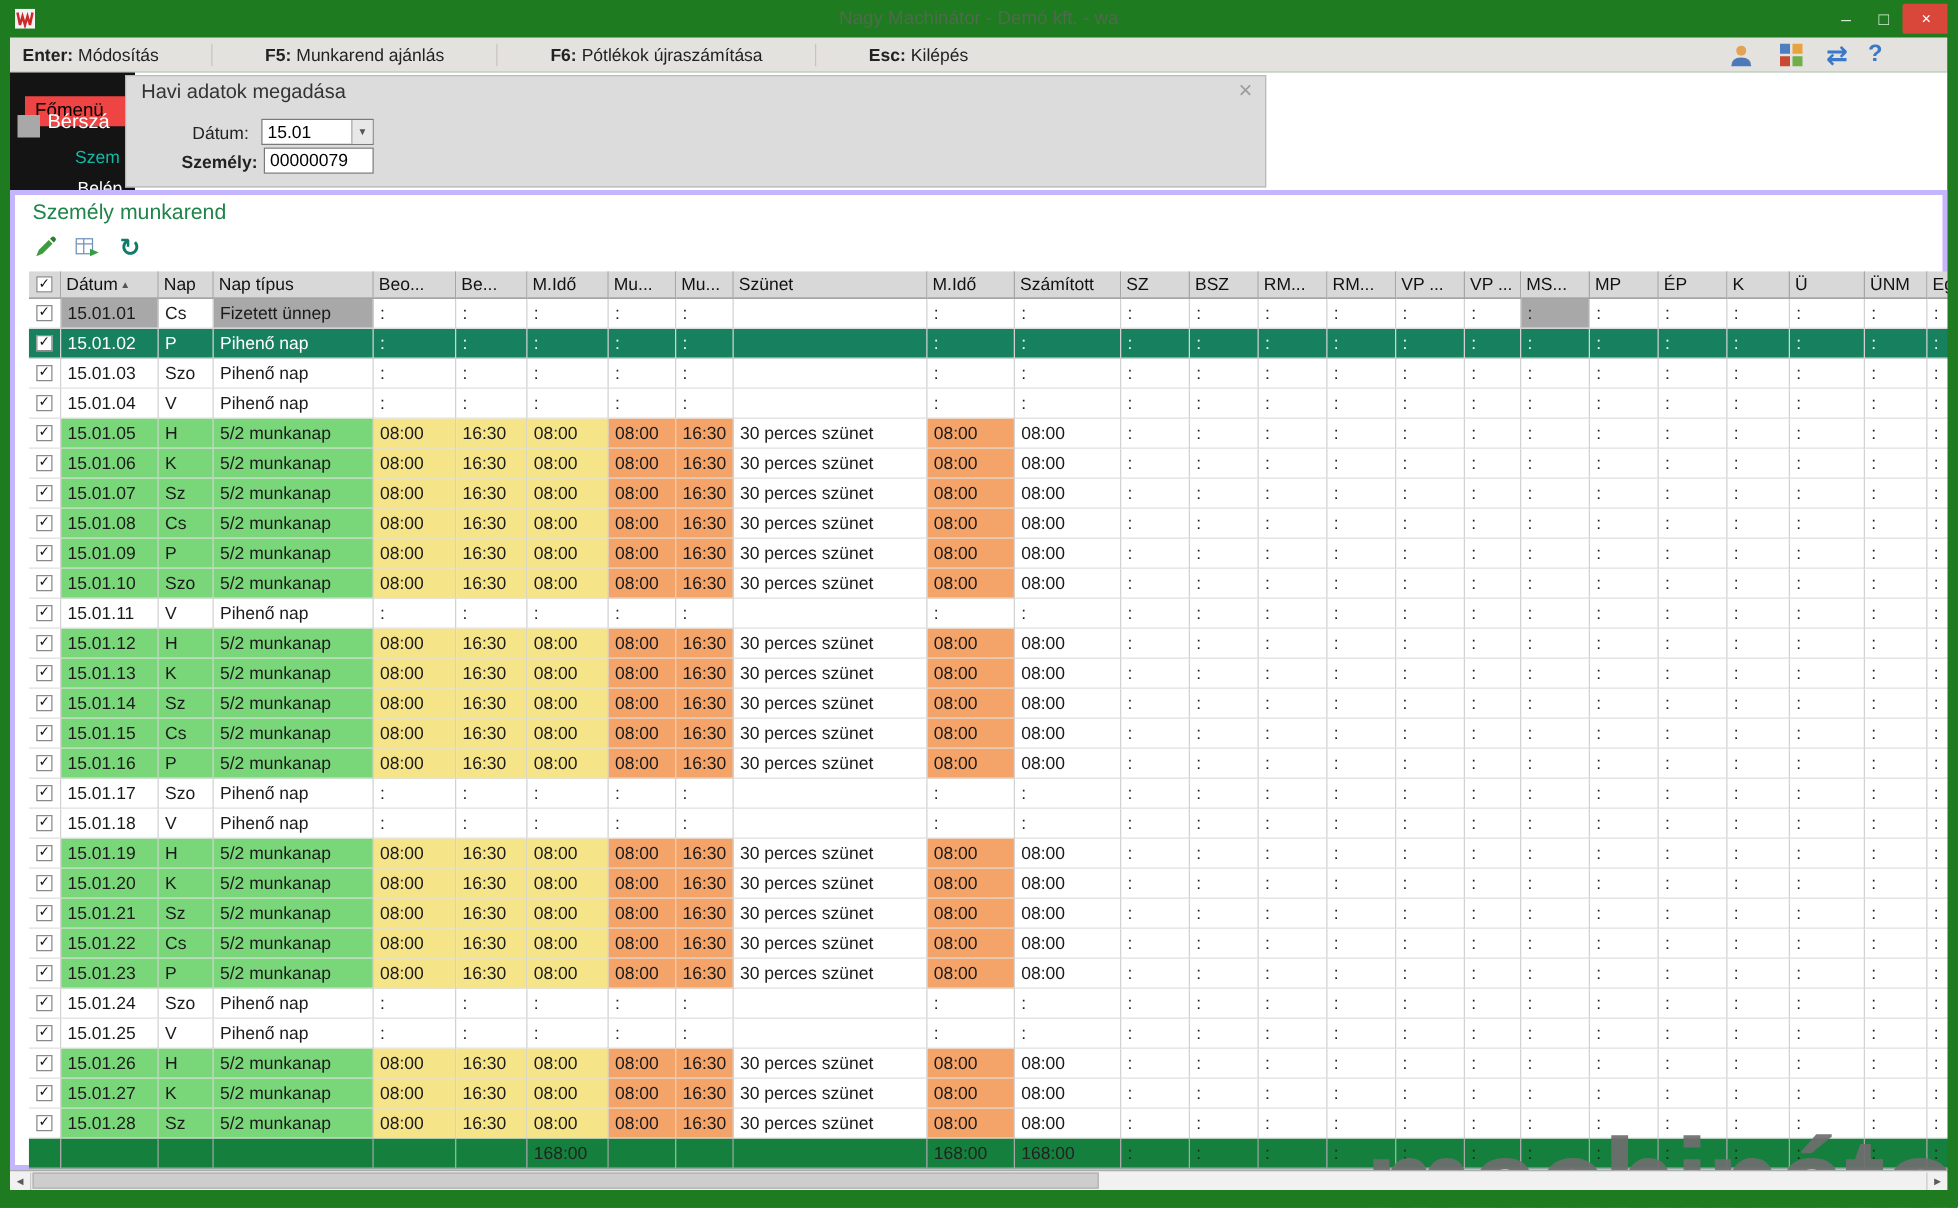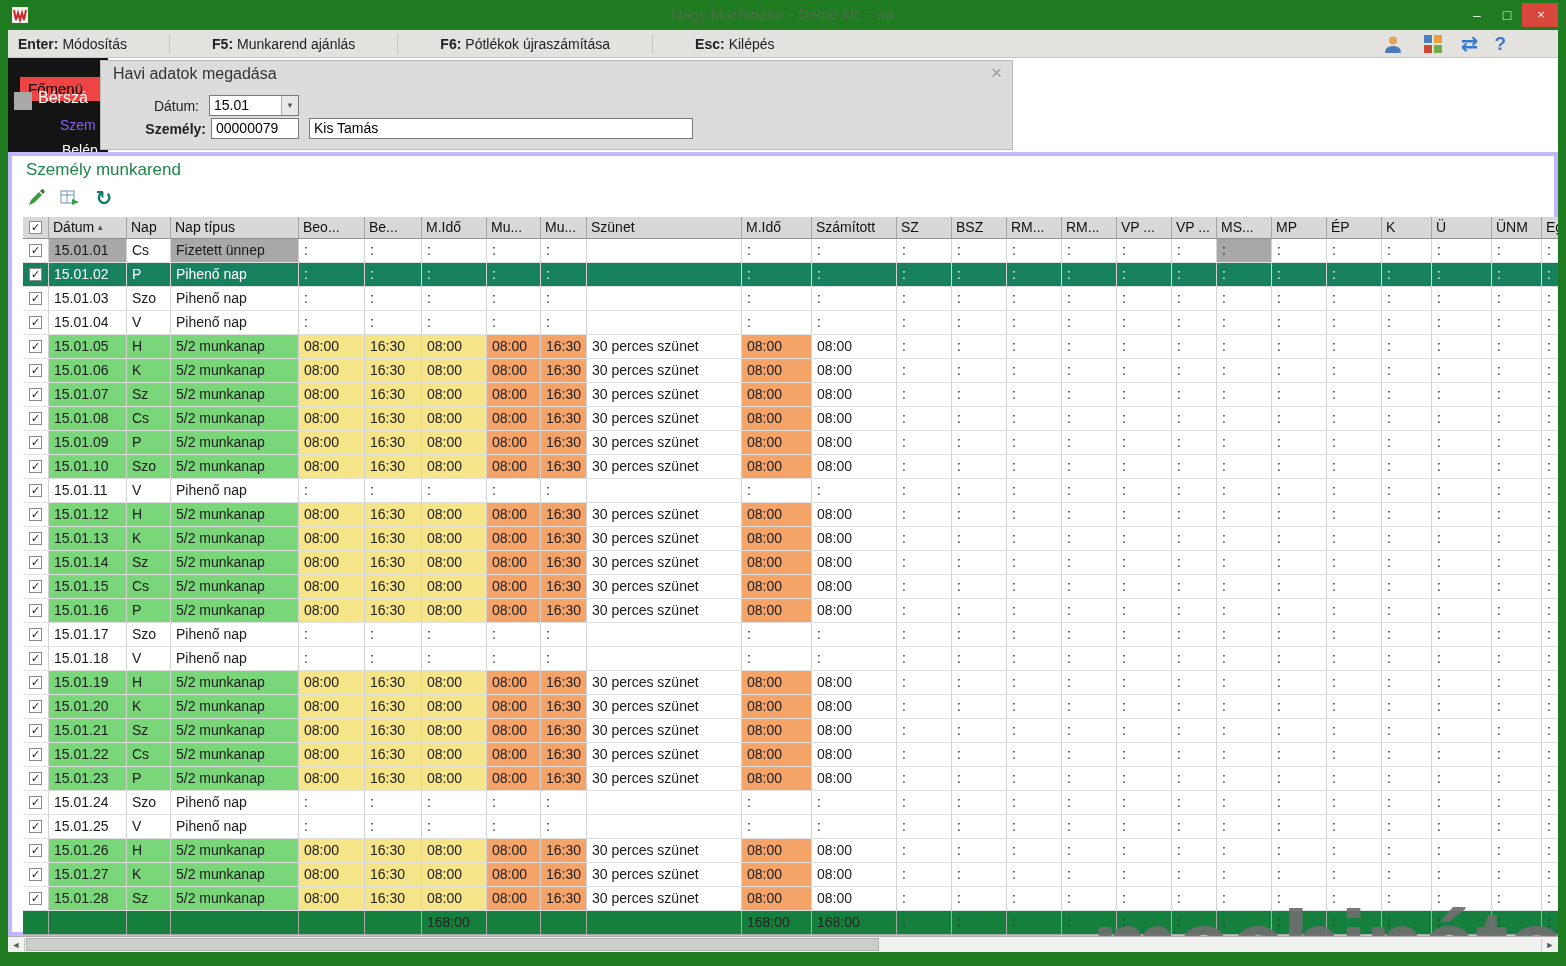--- a/index.html
+++ b/index.html
@@ -26,21 +26,21 @@
 
   
   .workspace{position:absolute;left:8px;top:58px;width:1550px;height:894px;background:#FFFFFF;}
 
   
   .sidebar-frag{position:absolute;left:0;top:0;width:100px;height:94px;background:#141414;overflow:hidden;z-index:1;}
   .frag-tab{position:absolute;left:12px;top:19px;width:86px;height:24px;background:#ef4444;color:#000;
             font-size:15px;line-height:24px;padding-left:8px;}
   .frag-icon{position:absolute;left:6px;top:34px;width:18px;height:18px;background:#A8A8A8;}
   .frag-item-1{position:absolute;left:30px;top:31px;color:#fff;font-size:16px;white-space:nowrap;}
-  .frag-item-2{position:absolute;left:52px;top:59px;color:#8b5cf6;font-size:14px;white-space:nowrap;}
+  .frag-item-2{position:absolute;left:52px;top:59px;color:#14b8a6;font-size:14px;white-space:nowrap;}
   .frag-item-3{position:absolute;left:54px;top:84px;color:#fff;font-size:14px;white-space:nowrap;}
 
   
   .dialog{position:absolute;left:92px;top:2px;width:913px;height:90px;background:#DCDCDC;
           border:1px solid #B9B9B9;z-index:10;}
   .dlg-title{position:absolute;left:12px;top:4px;font-size:16px;color:#333;}
   .dlg-close{position:absolute;right:10px;top:2px;font-size:19px;color:#9B9B9B;line-height:20px;}
   .dlg-label{position:absolute;font-size:14px;color:#222;text-align:right;}
   .lbl-datum{left:18px;top:37px;width:80px;}
   .lbl-szemely{left:18px;top:60px;width:87px;font-weight:bold;}
@@ -182,21 +182,20 @@
     <div class="dialog">
       <div class="dlg-title">Havi adatok megadása</div>
       <div class="dlg-close">×</div>
       <div class="dlg-label lbl-datum">Dátum:</div>
       <div class="dlg-select">
         <span>15.01</span>
         <span class="arrow-box">▼</span>
       </div>
       <div class="dlg-label lbl-szemely">Személy:</div>
       <div class="dlg-input inp-id">00000079</div>
-      <div class="dlg-input inp-name">Kis Tamás</div>
     </div>
 
     <div class="panel">
       <div class="panel-title">Személy munkarend</div>
       <div class="toolbar">
         <span class="tool-btn">
           <svg width="20" height="20" viewBox="0 0 20 20">
               <path d="M3 17 L5 12 L13 4 L16 7 L8 15 Z" fill="#3E9B3E"></path>
               <path d="M14 3 L17 6 L18 5 A1.5 1.5 0 0 0 15 2 Z" fill="#2F7D2F"></path>
             </svg>

